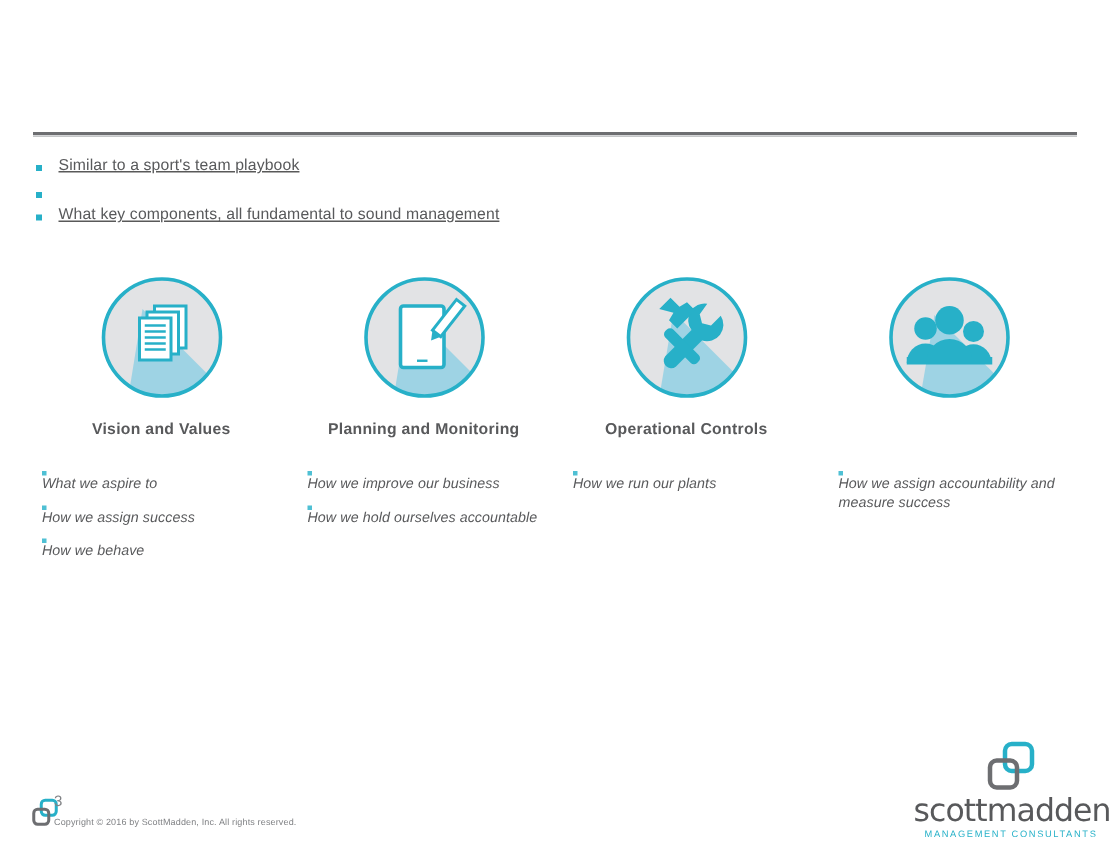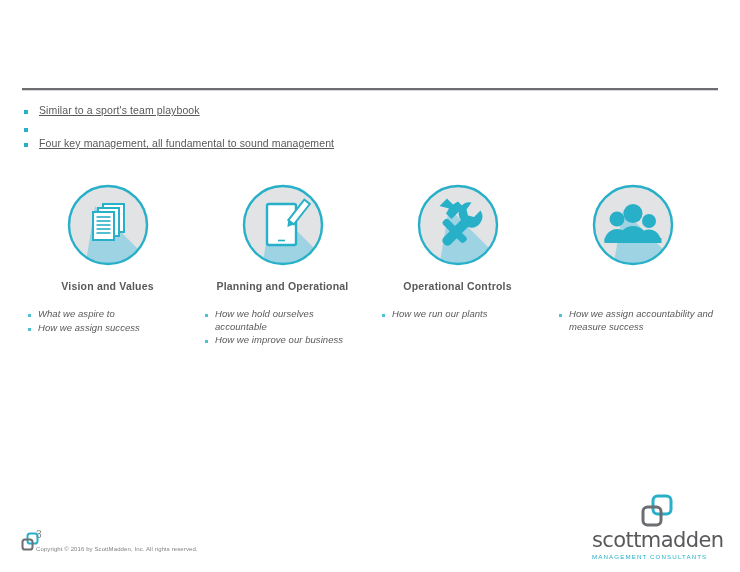--- a/index.html
+++ b/index.html
@@ -118,20 +118,21 @@
   }
   .sub-col.c0 { padding-left: 8px; }
   .sub-col.c1 { padding-left: 10px; }
   .sub-col.c2 { padding-left: 12px; }
   .sub-col.c3 { padding-left: 14px; }
 
   .sub-bullet {
     display: flex;
     align-items: flex-start;
     margin-bottom: 1px;
+    flex-direction: column;
   }
   .sq-sm {
     width: 3px;
     height: 3px;
     background: #4fc0d4;
     margin-top: 6px;
     margin-right: 7px;
     flex: 0 0 auto;
   }
   .sub-text {
@@ -159,23 +160,24 @@
     position: absolute;
     left: 36px;
     top: 546px;
     font-size: 6px;
     color: #808285;
     letter-spacing: 0.1px;
   }
 
   .brand {
     position: absolute;
-    right: 18px;
+    right: 1px;
     bottom: 12px;
     width: 130px;
+    text-align: center;
   }
   .brand-mark {
     display: flex;
     justify-content: center;
     margin-bottom: 2px;
   }
   .brand-name {
     font-size: 21px;
     color: #58595b;
     letter-spacing: -0.6px;
@@ -199,21 +201,21 @@
   <div class="top-bullets">
     <div class="top-bullet">
       <span class="sq"></span>
       <span class="top-bullet-text">Similar to a sport's team playbook</span>
     </div>
     <div class="top-bullet">
       <span class="sq"></span>
     </div>
     <div class="top-bullet">
       <span class="sq"></span>
-      <span class="top-bullet-text">Four key management, all fundamental to sound management</span>
+      <span class="top-bullet-text">What key components, all fundamental to sound management</span>
     </div>
   </div>
 
   <div class="cols">
 
     <div class="col">
       <div class="icon-wrap">
         <svg width="86" height="86" viewBox="0 0 86 86">
           <defs>
             <clipPath id="clipA">
@@ -256,21 +258,21 @@
           </g>
           <circle cx="43" cy="43" r="39" fill="none" stroke="#27b0c8" stroke-width="2.4"></circle>
           <rect x="27" y="22" width="29" height="41" rx="2" fill="#ffffff" stroke="#27b0c8" stroke-width="2.4"></rect>
           <line x1="38" y1="58.5" x2="45" y2="58.5" stroke="#27b0c8" stroke-width="1.6"></line>
           <g transform="rotate(38 56 34)">
             <rect x="52.5" y="16" width="7" height="26" fill="#ffffff" stroke="#27b0c8" stroke-width="2"></rect>
             <polygon points="52.5,42 59.5,42 56,48" fill="#27b0c8"></polygon>
           </g>
         </svg>
       </div>
-      <div class="col-title">Planning and Operational</div>
+      <div class="col-title">Planning and Monitoring</div>
     </div>
 
     <div class="col">
       <div class="icon-wrap">
         <svg width="86" height="86" viewBox="0 0 86 86">
           <defs>
             <clipPath id="clipC">
                 <circle cx="43" cy="43" r="39"></circle>
               </clipPath>
           </defs>
@@ -329,30 +331,34 @@
 
     <div class="sub-col c0">
       <div class="sub-bullet">
         <span class="sq-sm"></span>
         <span class="sub-text">What we aspire to</span>
       </div>
       <div class="sub-bullet">
         <span class="sq-sm"></span>
         <span class="sub-text">How we assign success</span>
       </div>
+      <div class="sub-bullet">
+        <span class="sq-sm"></span>
+        <span class="sub-text">How we behave</span>
+      </div>
     </div>
 
     <div class="sub-col c1">
       <div class="sub-bullet">
         <span class="sq-sm"></span>
+        <span class="sub-text">How we improve our business</span>
+      </div>
+      <div class="sub-bullet">
+        <span class="sq-sm"></span>
         <span class="sub-text">How we hold ourselves accountable</span>
-      </div>
-      <div class="sub-bullet">
-        <span class="sq-sm"></span>
-        <span class="sub-text">How we improve our business</span>
       </div>
     </div>
 
     <div class="sub-col c2">
       <div class="sub-bullet">
         <span class="sq-sm"></span>
         <span class="sub-text">How we run our plants</span>
       </div>
     </div>
 

